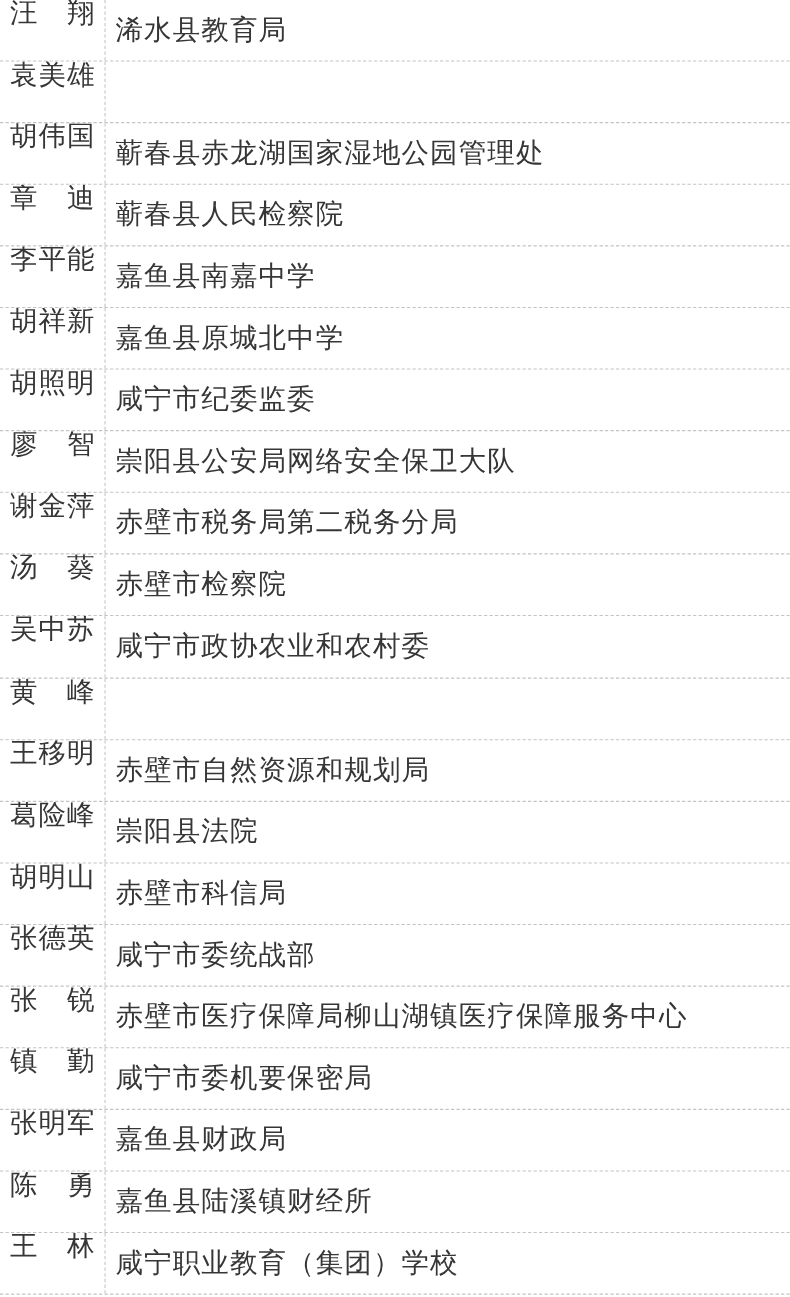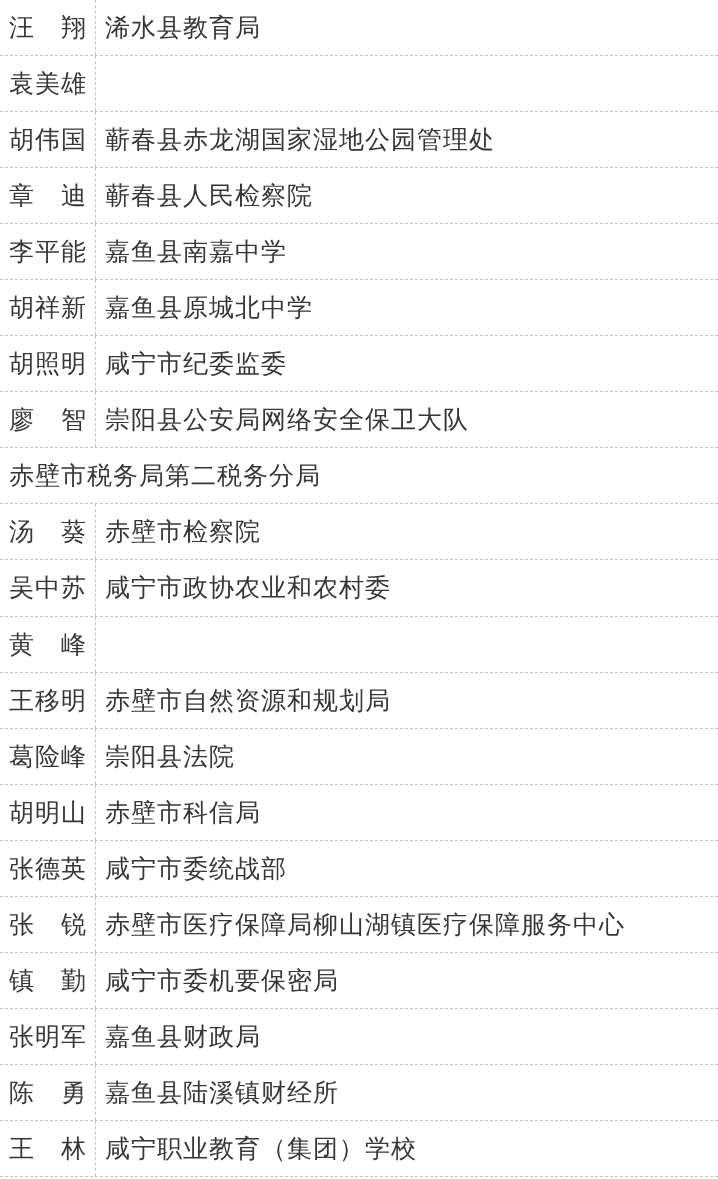--- a/index.html
+++ b/index.html
@@ -26,21 +26,21 @@
     align-items: stretch;
     border-bottom: 1px dashed #c4c4c4;
     overflow: hidden;
   }
   .name-cell {
     width: 96px;
     box-sizing: border-box;
     border-right: 1px dashed #c4c4c4;
     padding: 0 9px 0 9px;
     display: flex;
-    align-items: center;
+    align-items: flex-start;
     flex: none;
   }
   .name-text {
     display: inline-block;
     width: 100%;
     font-size: 25px;
     color: #363636;
     text-align: justify;
     text-align-last: justify;
     line-height: 1;
@@ -128,20 +128,23 @@
   <div class="row">
     <div class="name-cell">
       <span class="name-text">廖　智</span>
     </div>
     <div class="org-cell">
       <span class="org-text">崇阳县公安局网络安全保卫大队</span>
     </div>
   </div>
 
   <div class="row">
+    <div class="name-cell">
+      <span class="name-text">谢金萍</span>
+    </div>
     <div class="org-cell">
       <span class="org-text">赤壁市税务局第二税务分局</span>
     </div>
   </div>
 
   <div class="row">
     <div class="name-cell">
       <span class="name-text">汤　葵</span>
     </div>
     <div class="org-cell">

